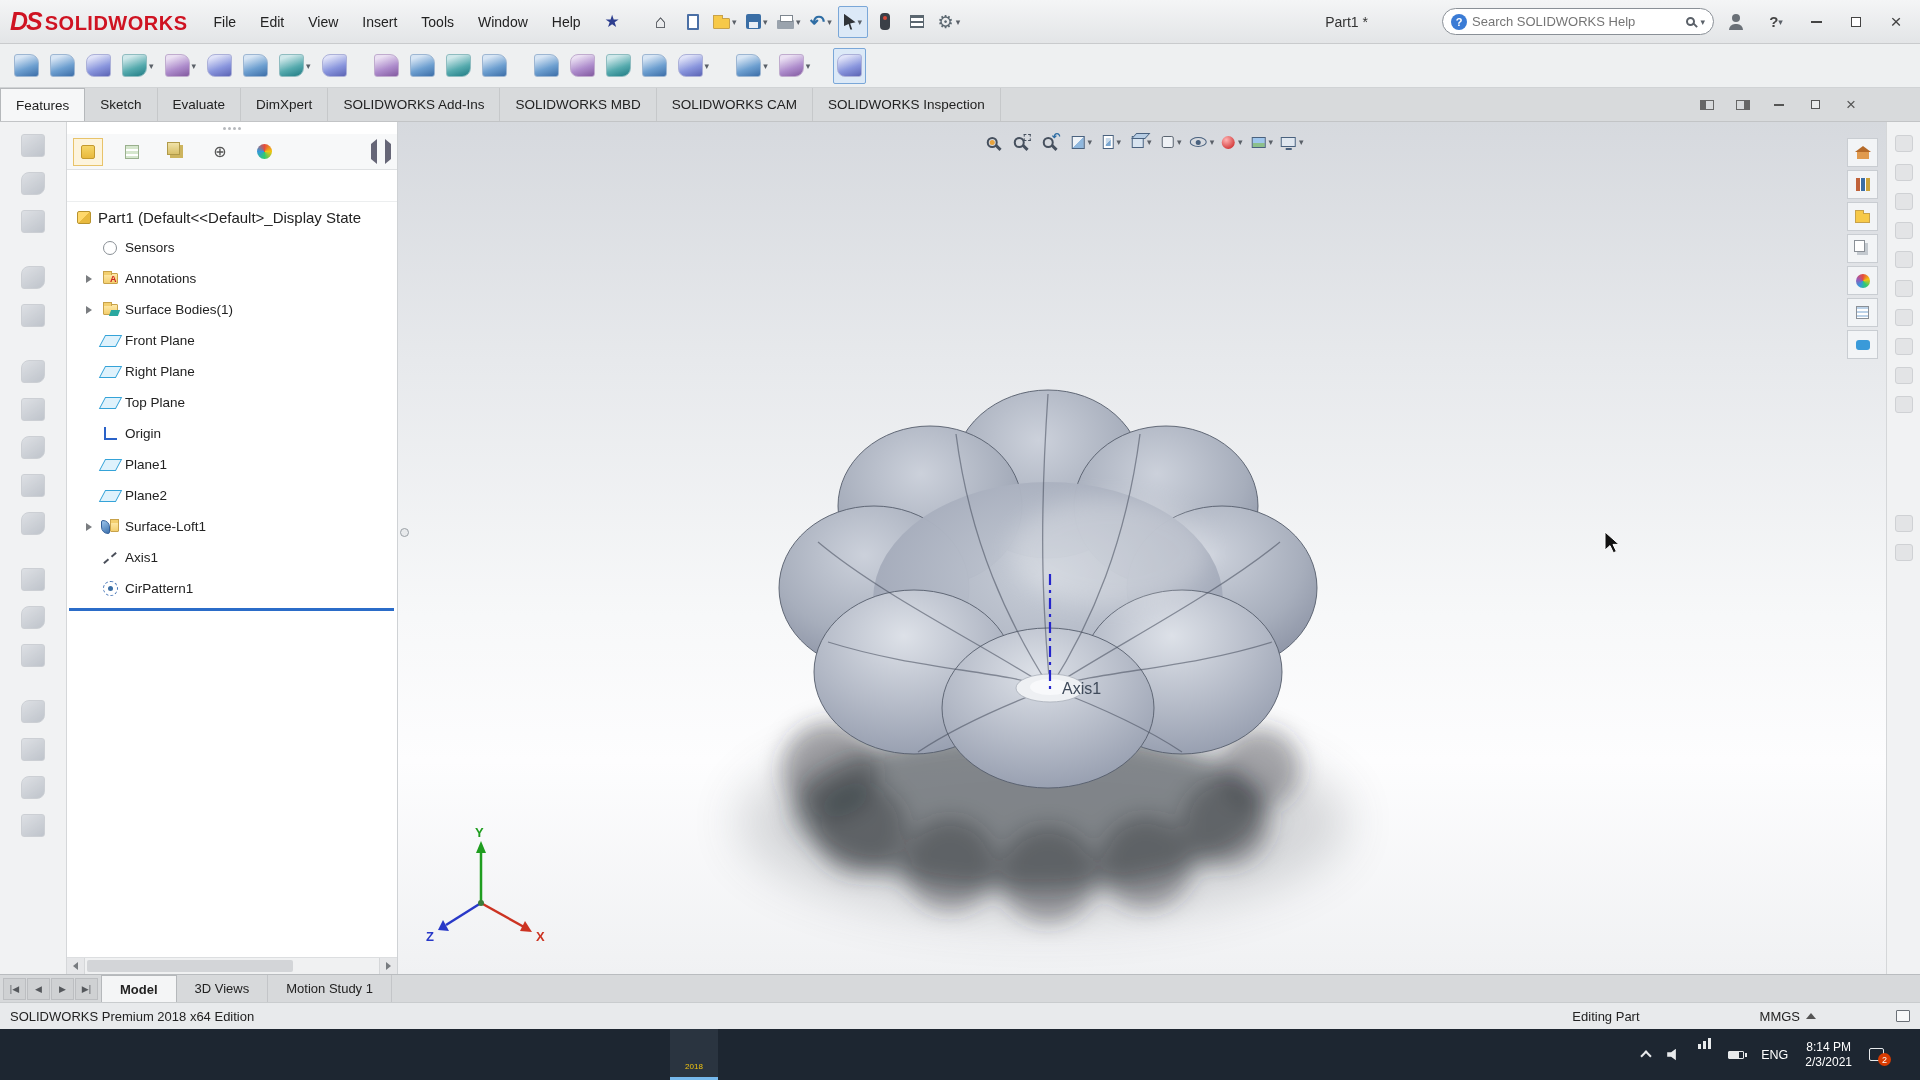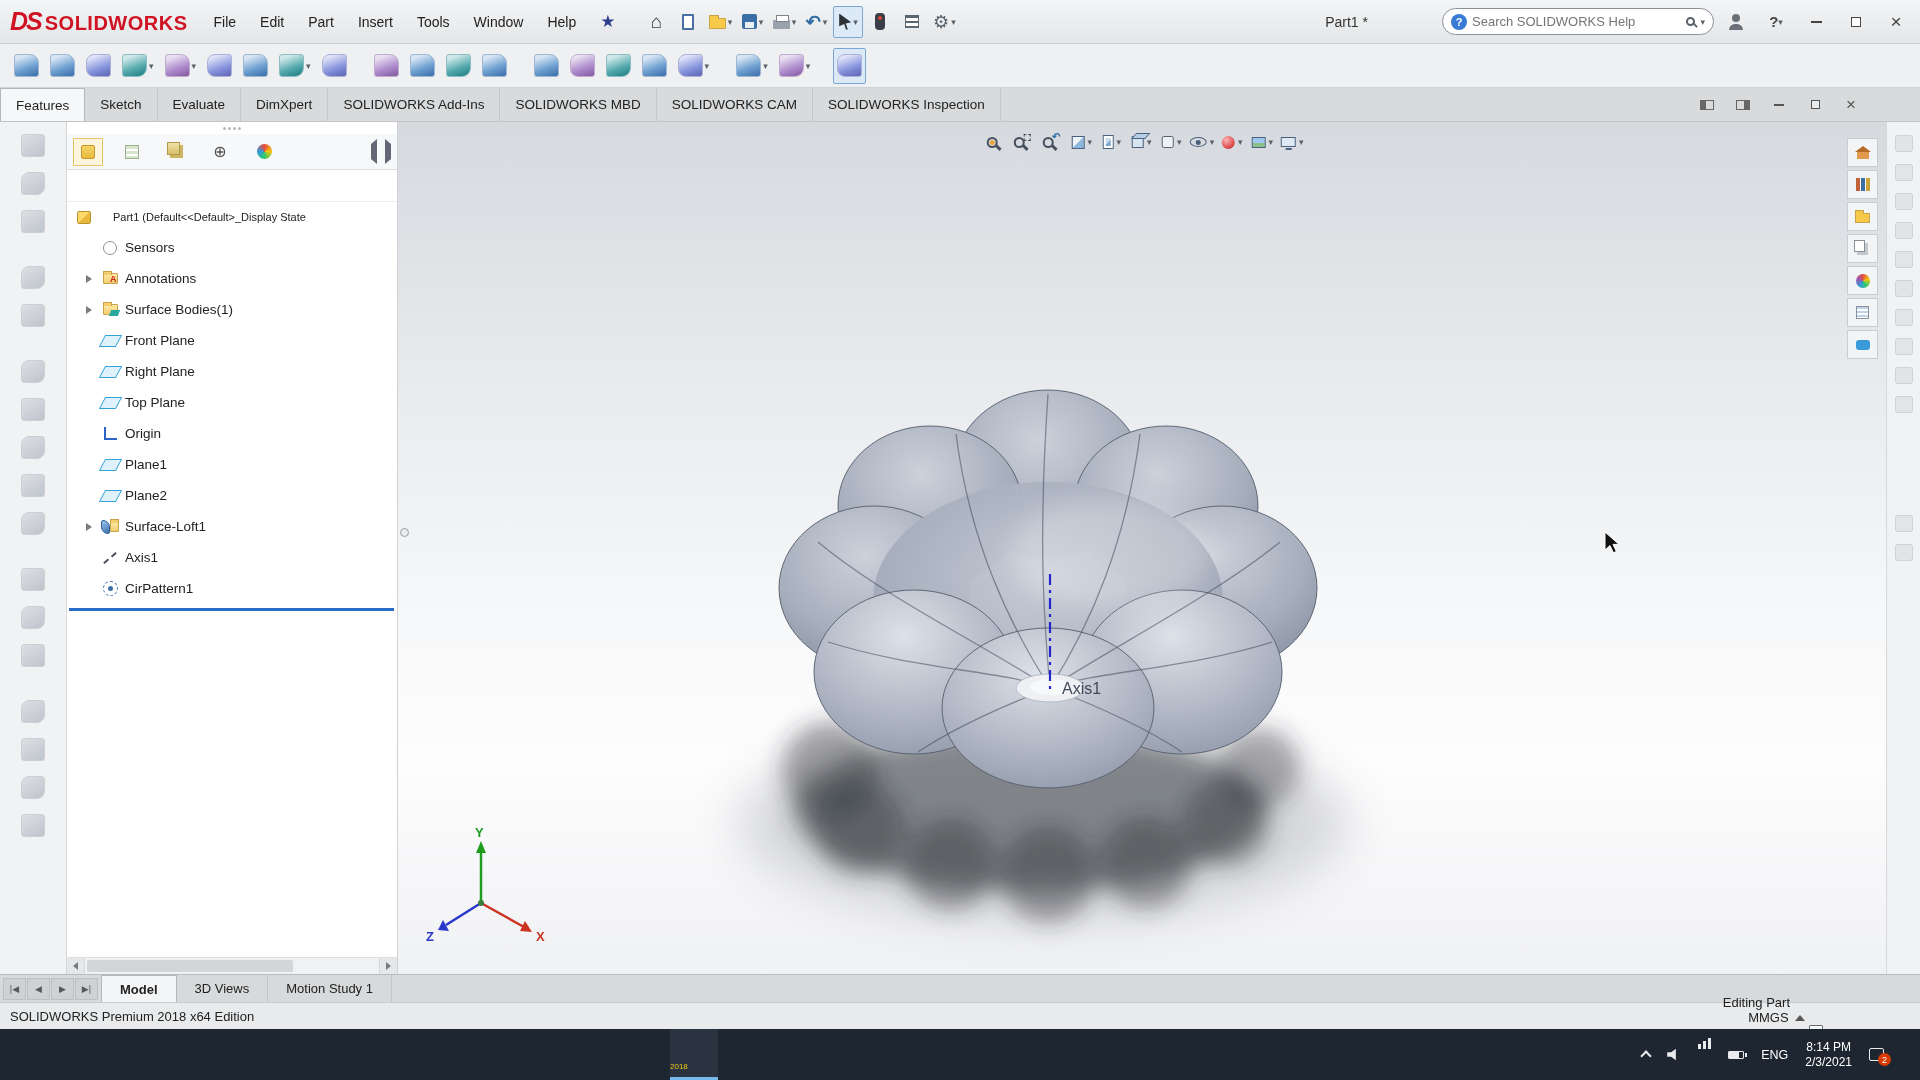--- a/index.html
+++ b/index.html
@@ -109,21 +109,21 @@
   .ic-tt-property .g { width:14px; height:14px; border:1px solid #9ab08e; background:repeating-linear-gradient(to bottom,#d5e6cd 0 3px,#fff 3px 5px); }
   .ic-tt-config .g { width:13px; height:13px; background:linear-gradient(#f0e2a8,#d8c06a); border:1px solid #b09a4a; box-shadow:3px 3px 0 #cdb45e; margin:-3px 3px 3px -3px; }
   .ic-tt-dimxpert .g::before { content:"⊕"; font-size:16px; color:#555; }
   .ic-tt-display .g { width:15px; height:15px; border-radius:50%; background:conic-gradient(#e74c3c,#f1c40f,#2ecc71,#3498db,#e74c3c); }
   .ttab-arrows { margin-left:auto; display:flex; gap:8px; align-items:center; }
   .tri-l { width:0; height:0; border:5px solid transparent; border-right:6px solid #667; border-left:none; }
   .tri-r { width:0; height:0; border:5px solid transparent; border-left:6px solid #667; border-right:none; }
   .filter-row { height:32px; display:flex; align-items:center; padding:0 8px; border-bottom:1px solid #eceeef; }
   .funnel { width:15px; height:14px; background:#8fa3b8; clip-path:polygon(0 0,100% 0,62% 45%,62% 100%,38% 100%,38% 45%); }
 
-  .tree-root { height:30px; display:flex; align-items:center; gap:22px; padding-left:10px; font-size:11px; }
+  .tree-root { height:30px; display:flex; align-items:center; gap:7px; padding-left:10px; font-size:15px; }
   .ic-part-root { width:14px; height:13px; background:linear-gradient(135deg,#ffd86b 50%,#e8b93e 50%); border:1px solid #b8932e; border-radius:2px; flex:none; }
   .titem { height:31px; display:flex; align-items:center; gap:6px; padding-left:16px; font-size:13.5px; }
   .arrowslot { width:12px; flex:none; display:flex; justify-content:center; }
   .arrow { width:0; height:0; border-top:4px solid transparent; border-bottom:4px solid transparent; border-left:6px solid #7a7d80; }
   .ticon { width:18px; flex:none; display:flex; align-items:center; justify-content:center; position:relative; }
   .tfold { width:15px; height:11px; background:linear-gradient(#ffe9a8,#f3cf6e); border:1px solid #c8a24a; border-radius:1px; position:relative; }
   .tfold::before { content:""; position:absolute; top:-3px; left:-1px; width:7px; height:3px; background:#f3cf6e; border:1px solid #c8a24a; border-bottom:none; }
   .ic-history .tfold::after { content:""; position:absolute; right:-2px; bottom:-2px; width:7px; height:7px; border-radius:50%; border:1.5px solid #3a6ea5; background:#e8f1fb; }
   .ic-annotations .tfold::after { content:"A"; position:absolute; right:0; bottom:-1px; font-size:9px; font-weight:bold; color:#c22; }
   .ic-surface-bodies .tfold::after { content:""; position:absolute; right:-2px; bottom:-2px; width:9px; height:6px; background:#29a8a0; transform:skewX(-20deg); }
@@ -200,32 +200,32 @@
   .bottomtabs { position:absolute; top:974px; left:0; width:1920px; height:28px; background:#d7d9db;
     border-top:1px solid #b9bcbf; display:flex; align-items:stretch; }
   .bt-nav { display:flex; align-items:center; gap:1px; padding:0 3px; }
   .bt-nb { width:23px; height:22px; background:#cfd1d3; border:1px solid #bcbec1; display:flex; align-items:center; justify-content:center; font-size:9px; color:#55585c; }
   .btab { padding:0 18px; font-size:13px; display:flex; align-items:center; border-right:1px solid #c3c5c8; color:#222; }
   .btab.active { background:#f4f5f6; font-weight:bold; border:1px solid #b5b8bb; border-bottom:none; }
 
   
   .statusbar { position:absolute; top:1002px; left:0; width:1920px; height:27px; background:#e8eaec;
     border-top:1px solid #c9ccce; display:flex; align-items:center; padding:0 10px; font-size:13px; }
-  .status-right { margin-left:auto; display:flex; align-items:center;flex-direction:column; }
+  .status-right { margin-left:auto; display:flex; align-items:center; }
   .st-mode { margin-right:120px; }
   .st-units { display:flex; align-items:center; gap:6px; margin-right:80px; }
   .st-caret { width:0; height:0; border-left:5px solid transparent; border-right:5px solid transparent; border-bottom:6px solid #555; }
   .st-tag { width:14px; height:12px; border:1.5px solid #6a7077; background:#f7f8f9; border-radius:1px; }
 
   
   .taskbar { position:absolute; top:1029px; left:0; width:1920px; height:51px; background:#1d2631;
     display:flex; align-items:stretch; }
   .tbbtn { width:48px; margin-right:19px; display:flex; align-items:center; justify-content:center; position:relative; }
   .tbbtn.active { box-shadow:inset 0 -3px 0 #76b9ed; background:#2a3440; }
-  .tb-badge { position:absolute; bottom:9px; left:0; right:0; text-align:left; font-size:8px; color:#f1c40f; }
+  .tb-badge { position:absolute; bottom:9px; left:0; right:0; text-align:center; font-size:8px; color:#f1c40f; }
   .tray { margin-left:auto; display:flex; align-items:center; gap:17px; padding-right:12px; color:#fff; }
   .tico { position:relative; display:inline-flex; align-items:center; justify-content:center; }
   .chev { width:8px; height:8px; border-left:2px solid #e8eaec; border-top:2px solid #e8eaec; transform:rotate(45deg); margin-top:3px; }
   .vol { width:14px; height:12px; background:#e8eaec; clip-path:polygon(0 32%,28% 32%,62% 2%,62% 98%,28% 68%,0 68%); }
   .net { width:3px; height:5px; background:#e8eaec; position:relative; margin-right:10px; align-self:flex-end; margin-bottom:17px; }
   .net::before { content:""; position:absolute; left:5px; bottom:0; width:3px; height:8px; background:#e8eaec; }
   .net::after { content:""; position:absolute; left:10px; bottom:0; width:3px; height:11px; background:#e8eaec; }
   .bat { width:16px; height:8px; border:1.5px solid #e8eaec; border-radius:1px; background:linear-gradient(90deg,#e8eaec 0 72%,transparent 72%); position:relative; }
   .bat::after { content:""; position:absolute; right:-4px; top:1px; width:2px; height:4px; background:#e8eaec; }
   .lang { font-size:12.5px; color:#fff; }
@@ -242,21 +242,21 @@
 
   <div class="titlebar">
     <div class="brand">
       <span class="ds-swoosh">DS</span>
       <span class="brand-name">SOLIDWORKS</span>
     </div>
     <div class="menubar">
 
     <button class="mi"><span>File</span></button>
         <button class="mi"><span>Edit</span></button>
-        <button class="mi"><span>Part</span></button>
+        <button class="mi"><span>View</span></button>
         <button class="mi"><span>Insert</span></button>
         <button class="mi"><span>Tools</span></button>
         <button class="mi"><span>Window</span></button>
         <button class="mi"><span>Help</span></button>
       </div>
     <span class="fav-star">★</span>
     <div class="qtoolbar">
 
     <button class="qbtn ic-home">
         <span class="g"></span>

